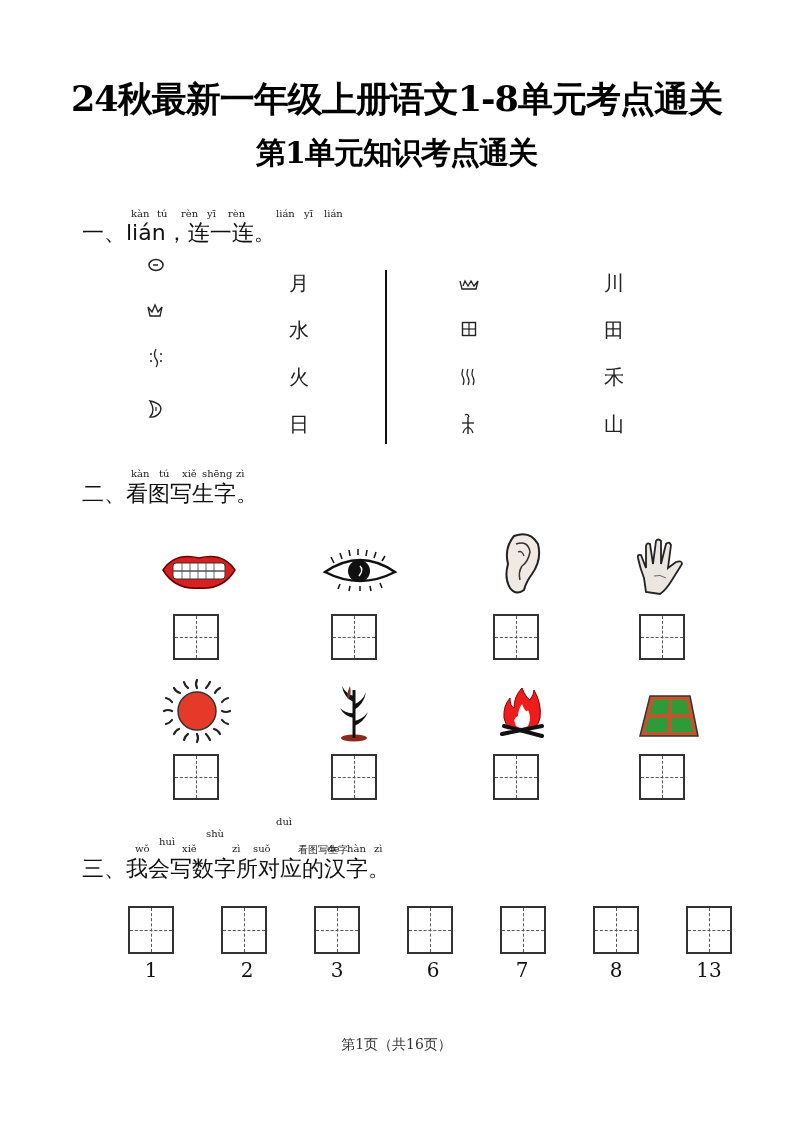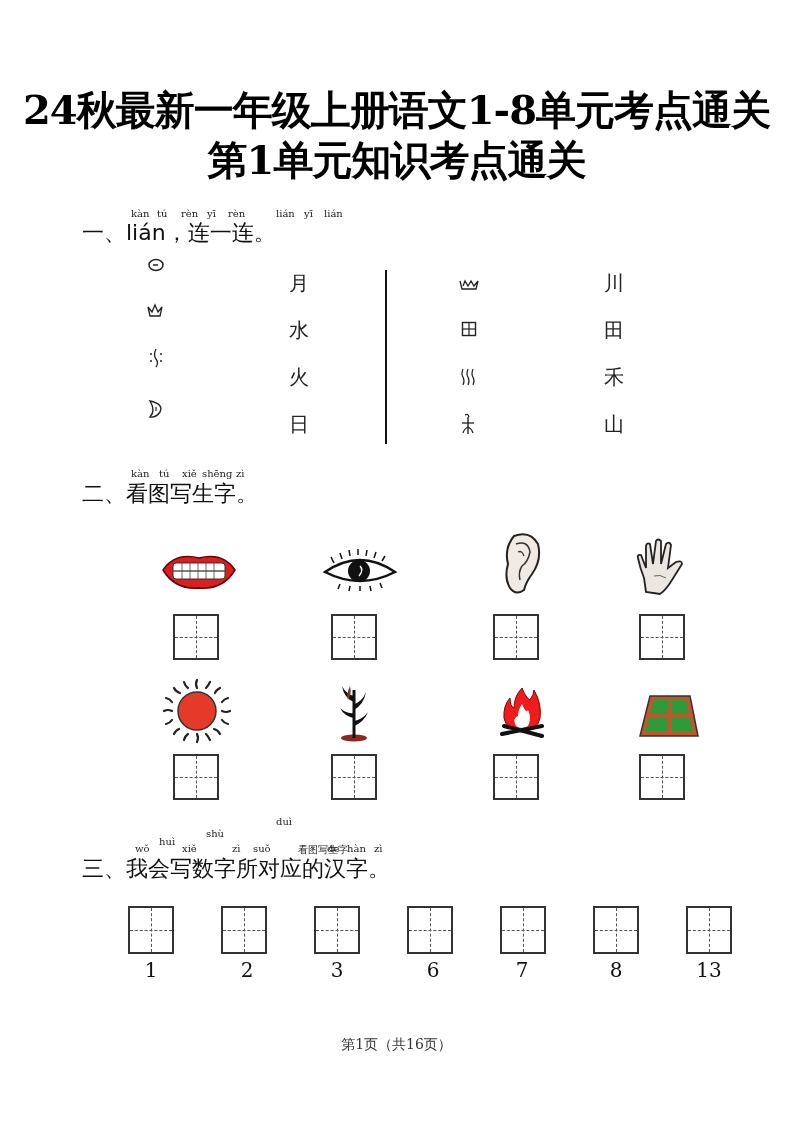--- a/index.html
+++ b/index.html
@@ -1,20 +1,20 @@
 <!DOCTYPE html>
 <html><head>
 <meta charset="utf-8">
 <style>
   html, body { margin:0; padding:0; background:#fff; }
   body { width:793px; height:1122px; position:relative; overflow:hidden; font-family:"DejaVu Sans", sans-serif; color:#111; }
   .abs { position:absolute; }
   .title { left:0; width:793px; text-align:center; font-family:"DejaVu Serif", serif; font-weight:bold; color:#000; }
-  .t1 { top:83px; font-size:40px; letter-spacing:-1px; }
-  .t2 { top:133px; font-size:40px; letter-spacing:-1px; }
+  .t1 { top:76px; font-size:35px; letter-spacing:-1px; }
+  .t2 { top:133px; font-size:30px; letter-spacing:-1px; }
   .section { left:82px; }
   .heading { font-size:22px; color:#111; white-space:nowrap; }
   .pinyin { position:absolute; font-size:10px; color:#222; white-space:nowrap; font-family:"DejaVu Serif", serif; }
   .hanzi { position:absolute; font-size:20px; color:#222; font-family:"DejaVu Sans", sans-serif; }
   .divider { position:absolute; left:385px; top:270px; width:2px; height:174px; background:#111; }
   .grid { position:absolute; width:46px; height:46px; border:2px solid #333; box-sizing:border-box; background:#fff; }
   .grid::before { content:""; position:absolute; left:50%; top:0; bottom:0; border-left:1px dashed #555; }
   .grid::after { content:""; position:absolute; top:50%; left:0; right:0; border-top:1px dashed #555; }
   .num { position:absolute; font-family:"DejaVu Serif", serif; font-size:20px; width:50px; text-align:center; color:#111; }
   .pic { position:absolute; }

